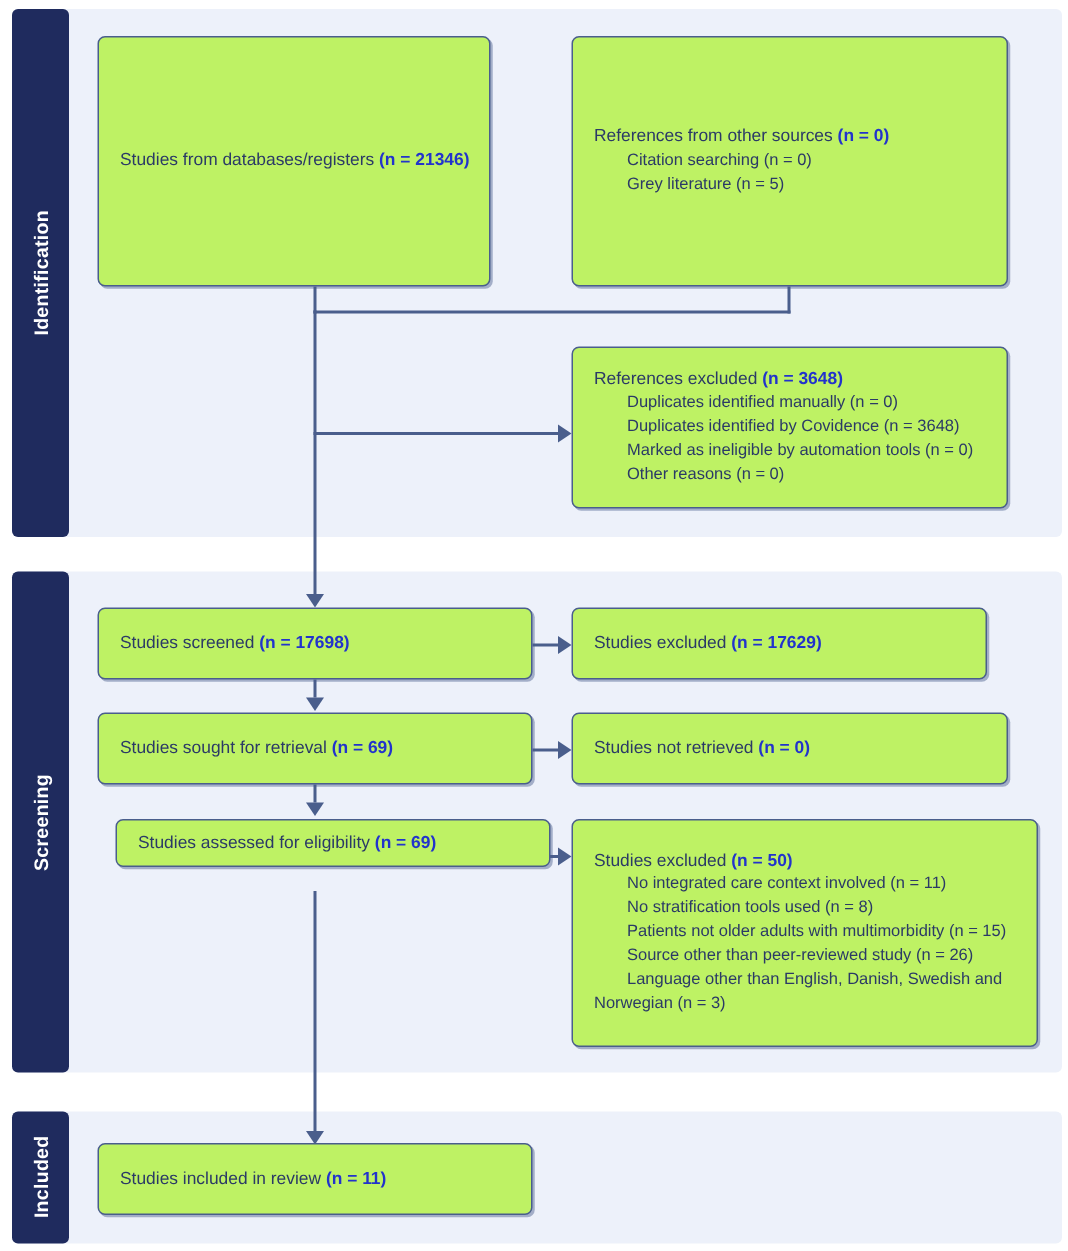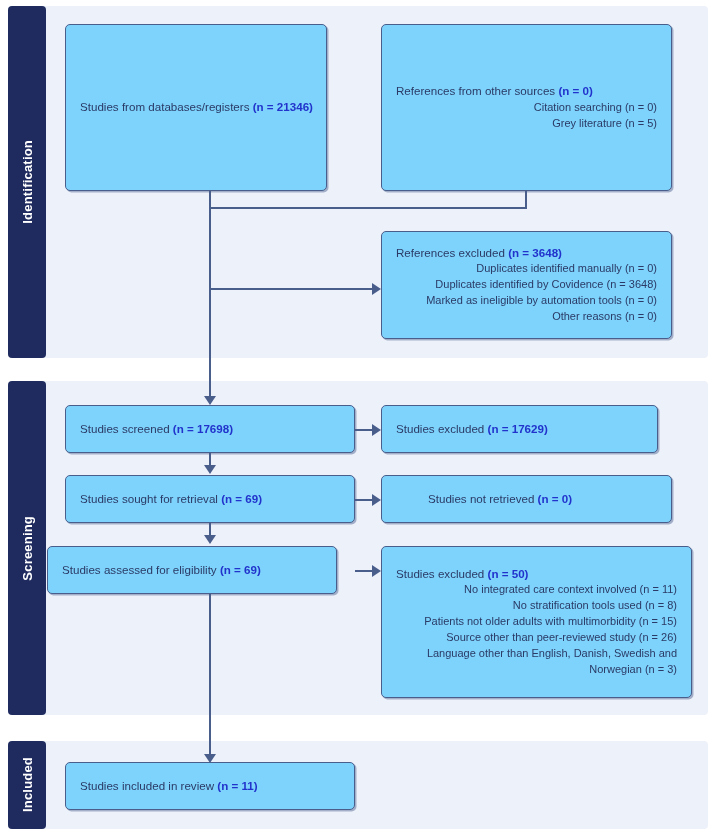--- a/index.html
+++ b/index.html
@@ -38,21 +38,21 @@
     transform: rotate(180deg);
     font-size: 13px;
     font-weight: bold;
     letter-spacing: 0.2px;
     white-space: nowrap;
   }
 
   
   .nodebox {
     position: absolute;
-    background: #7dd3fc;
+    background: #bef264;
     border: 1.6px solid #4a5e8c;
     border-radius: 5px;
     box-sizing: border-box;
     box-shadow: 1.5px 1.5px 0 rgba(74, 94, 140, 0.45);
     display: flex;
     flex-direction: column;
     justify-content: center;
   }
   .nodebox .inner {
     padding: 0 14px;
@@ -64,21 +64,20 @@
     white-space: nowrap;
   }
   .boxline .nval {
     color: #2233cc;
     font-weight: bold;
   }
   .sublist {
     margin: 0;
     padding: 0;
     list-style: none;
-    text-align: right;
   }
   .sublist li {
     font-size: 11px;
     color: #2b3a66;
     line-height: 1.45;
     padding-left: 22px;
     white-space: nowrap;
   }
   .sublist li.wrapped {
     white-space: normal;
@@ -210,29 +209,29 @@
   </div>
 
   <div class="nodebox" style="left:65px; top:475px; width:290px; height:48px;">
     <div class="inner">
       <div class="boxline">
         <span>Studies sought for retrieval </span><span class="nval">(n = 69)</span>
       </div>
     </div>
   </div>
 
-  <div class="nodebox" style="left:381px; top:475px; width:291px; height:48px;padding-left:32px;">
+  <div class="nodebox" style="left:381px; top:475px; width:291px; height:48px;">
     <div class="inner">
       <div class="boxline">
         <span>Studies not retrieved </span><span class="nval">(n = 0)</span>
       </div>
     </div>
   </div>
 
-  <div class="nodebox" style="left:47px; top:546px; width:290px; height:48px;">
+  <div class="nodebox" style="left:77px; top:546px; width:290px; height:32px;">
     <div class="inner">
       <div class="boxline">
         <span>Studies assessed for eligibility </span><span class="nval">(n = 69)</span>
       </div>
     </div>
   </div>
 
   <div class="nodebox" style="left:381px; top:546px; width:311px; height:152px;">
     <div class="inner">
       <div class="boxline">

